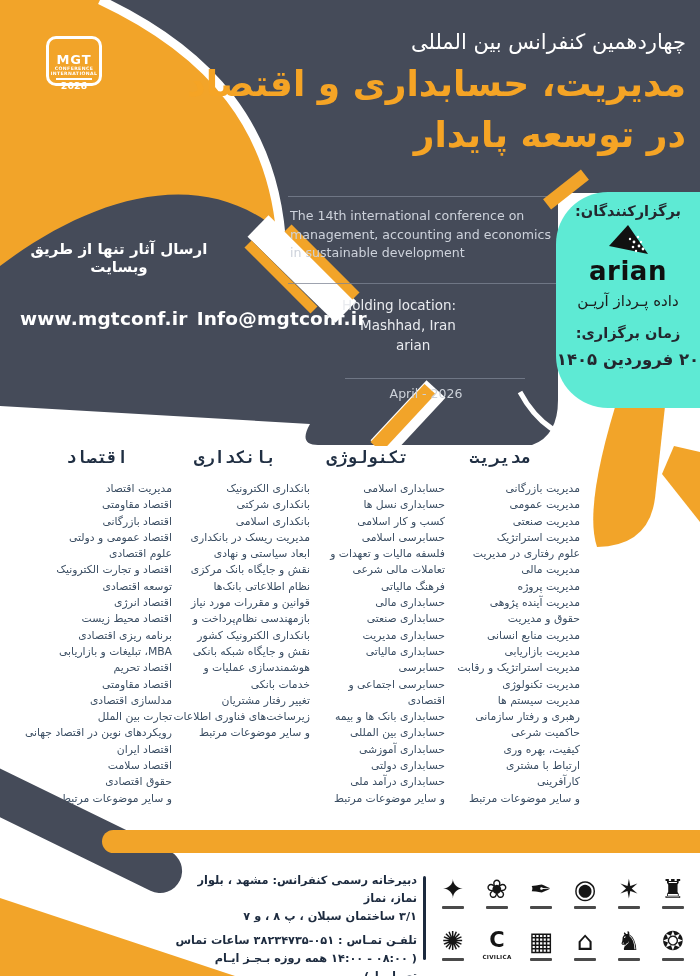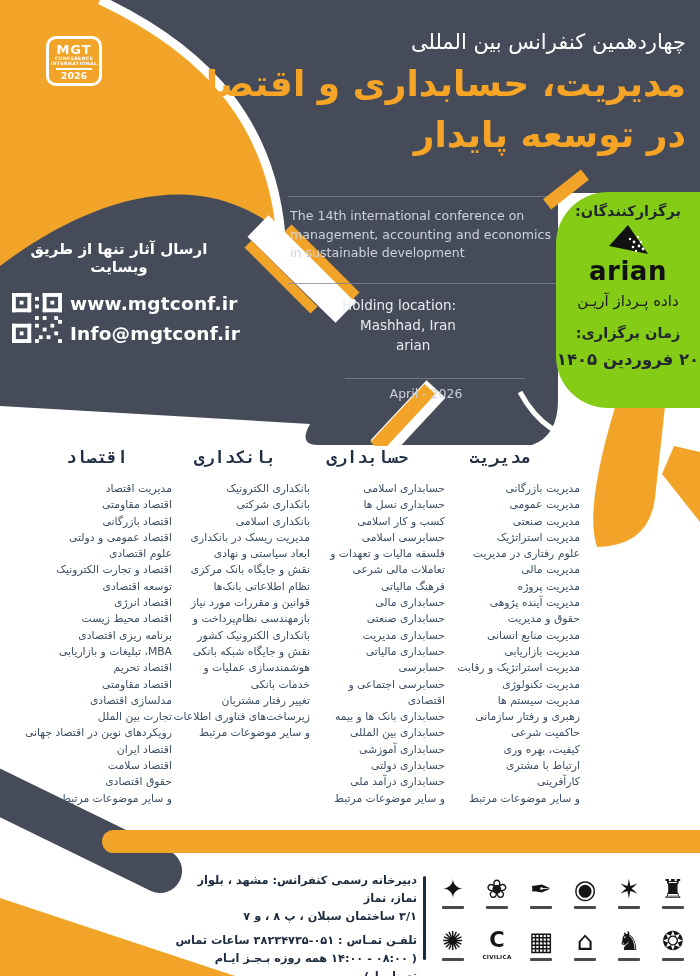--- a/index.html
+++ b/index.html
@@ -7,21 +7,21 @@
           font-family:"DejaVu Sans",sans-serif;margin:0 auto;}
   .abs{position:absolute;}
   svg{display:block;}
 
   
   .hdr-art{left:0;top:0;}
   .ribbon-art{left:0;top:386px;pointer-events:none;}
 
   
   .badge{left:46px;top:36px;width:56px;height:50px;border:3px solid #fff;border-radius:10px;
-         color:#fff;text-align:center;box-sizing:border-box;padding-top:4px;}
+         color:#fff;text-align:center;box-sizing:border-box;padding-top:14px;}
   .badge .b1{font-size:13px;font-weight:bold;line-height:13px;letter-spacing:1px;}
   .badge .b2{font-size:4.6px;font-weight:bold;line-height:5px;letter-spacing:.4px;}
   .badge .b3{font-size:9.5px;font-weight:bold;line-height:12px;border-top:2px solid #fff;
              margin:2px 7px 0 7px;}
 
   
   .title-block{right:14px;top:26px;text-align:right;direction:rtl;}
   .kicker{font-size:21px;font-weight:normal;color:#ffffff;line-height:32px;}
   .t1,.t2{font-size:36px;font-weight:bold;color:#F5A425;line-height:51px;}
 
@@ -32,25 +32,25 @@
   .loc-l1{padding-left:42px;}
   .loc-l2{padding-left:60px;}
   .loc-l3{padding-left:80px;}
   .loc-l4{padding-left:96px;}
   .april{left:300px;top:386px;width:252px;text-align:center;color:#ccd1d9;font-size:12.5px;}
 
   
   .submit-block{left:12px;top:240px;width:228px;color:#fff;}
   .submit-note{direction:rtl;text-align:center;font-size:15px;font-weight:bold;width:214px;}
   .submit-row{display:flex;align-items:center;gap:8px;margin-top:14px;}
-  .submit-links{display:flex;flex-direction:column;gap:9px;}
+  .submit-links{display:flex;flex-direction:row;gap:9px;}
   .submit-link{font-size:18.5px;font-weight:bold;color:#fff;letter-spacing:.2px;}
 
   
-  .org-panel{left:556px;top:192px;width:144px;height:216px;background:#84cc16;
+  .org-panel{left:556px;top:192px;width:144px;height:216px;background:#5eead4;
              border-radius:52px 0 0 52px;text-align:center;direction:rtl;box-sizing:border-box;
              padding-top:11px;}
   .org-label{font-size:14.5px;font-weight:bold;color:#23272f;}
   .arian-name{font-size:26px;font-weight:bold;color:#101010;line-height:25px;letter-spacing:.5px;}
   .arian-sub{font-size:15px;color:#1c1c1c;margin-top:8px;letter-spacing:1px;}
   .time-label{font-size:14.5px;font-weight:bold;color:#23272f;margin-top:15px;}
   .date-fa{font-size:16.5px;font-weight:bold;color:#23272f;margin-top:9px;}
   .corner-orange-tr{left:542px;top:183px;width:48px;height:13px;background:#F2A429;
                     transform:rotate(-38deg);}
 
@@ -218,21 +218,21 @@
         <div class="topic-item">مدیریت سیستم ها</div>
         <div class="topic-item">رهبری و رفتار سازمانی</div>
         <div class="topic-item">حاکمیت شرعی</div>
         <div class="topic-item">کیفیت، بهره وری</div>
         <div class="topic-item">ارتباط با مشتری</div>
         <div class="topic-item">کارآفرینی</div>
         <div class="topic-item">و سایر موضوعات مرتبط</div>
       </div>
   </div>
   <div class="col col-acct">
-    <div class="col-title">حسابداری</div>
+    <div class="col-title">تکنولوژی</div>
     <div>
         <div class="topic-item">حسابداری اسلامی</div>
         <div class="topic-item">حسابداری نسل ها</div>
         <div class="topic-item">کسب و کار اسلامی</div>
         <div class="topic-item">حسابرسی اسلامی</div>
         <div class="topic-item">فلسفه مالیات و تعهدات و</div>
         <div class="topic-item">تعاملات مالی شرعی</div>
         <div class="topic-item">فرهنگ مالیاتی</div>
         <div class="topic-item">حسابداری مالی</div>
         <div class="topic-item">حسابداری صنعتی</div>

